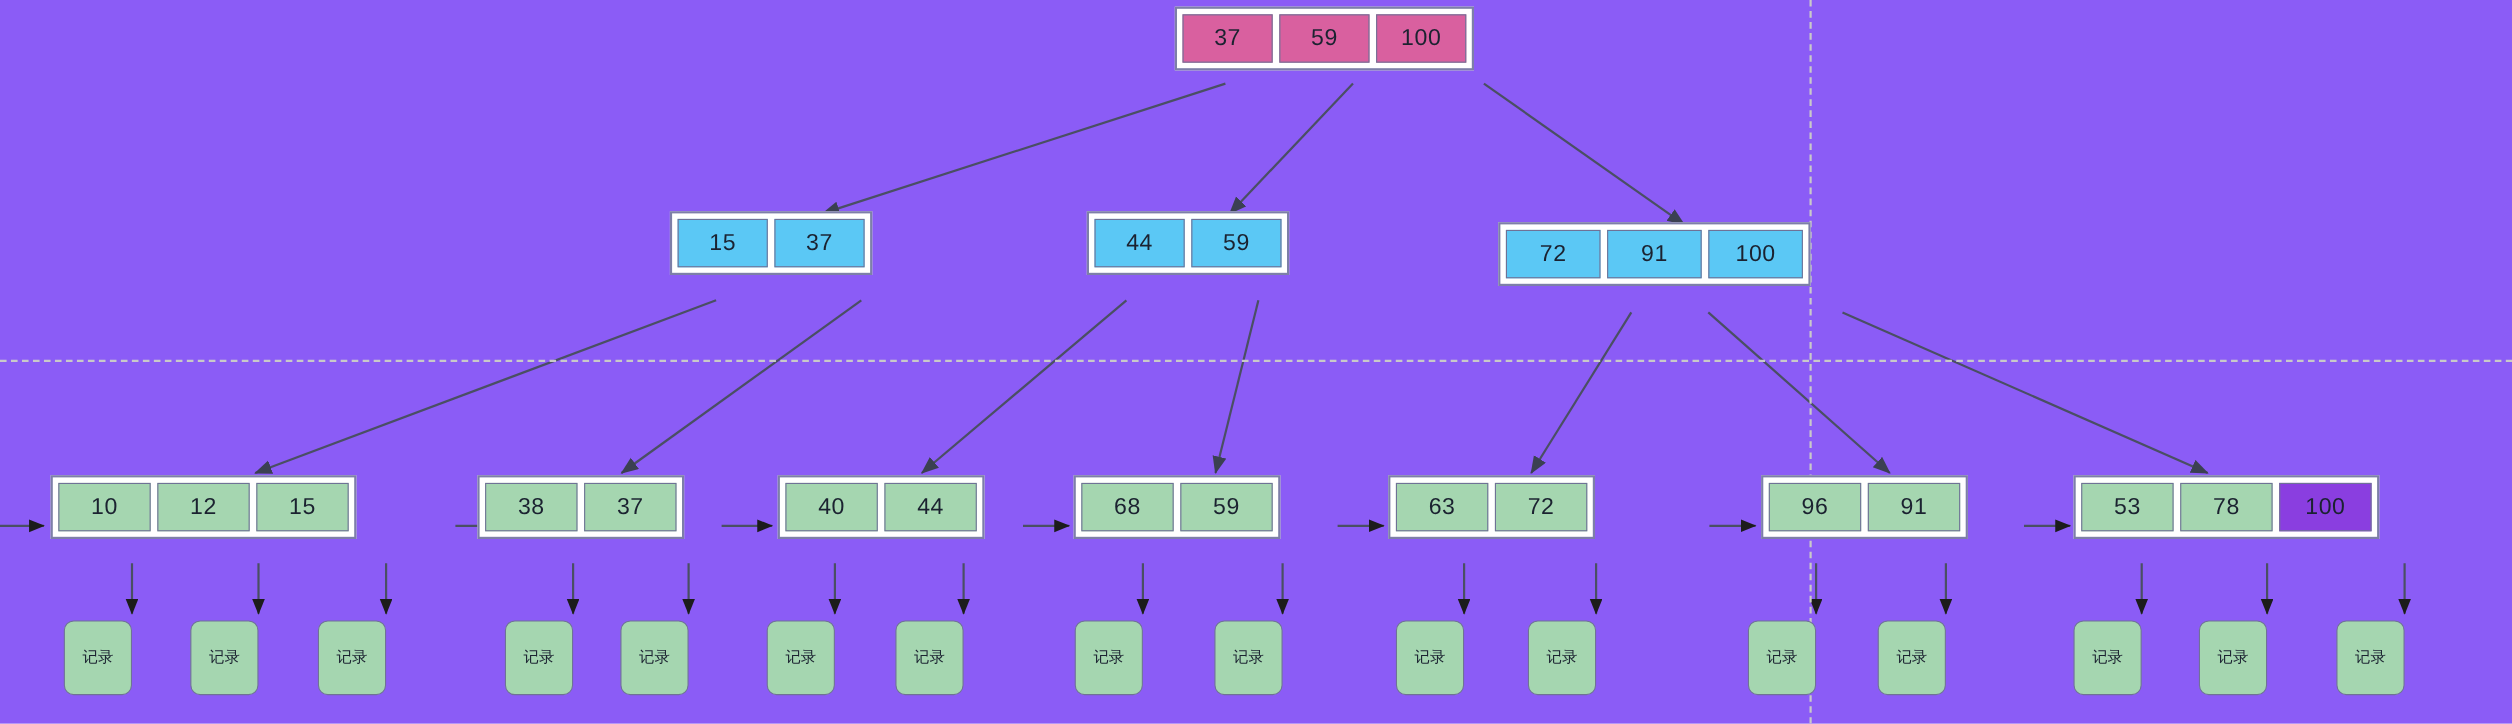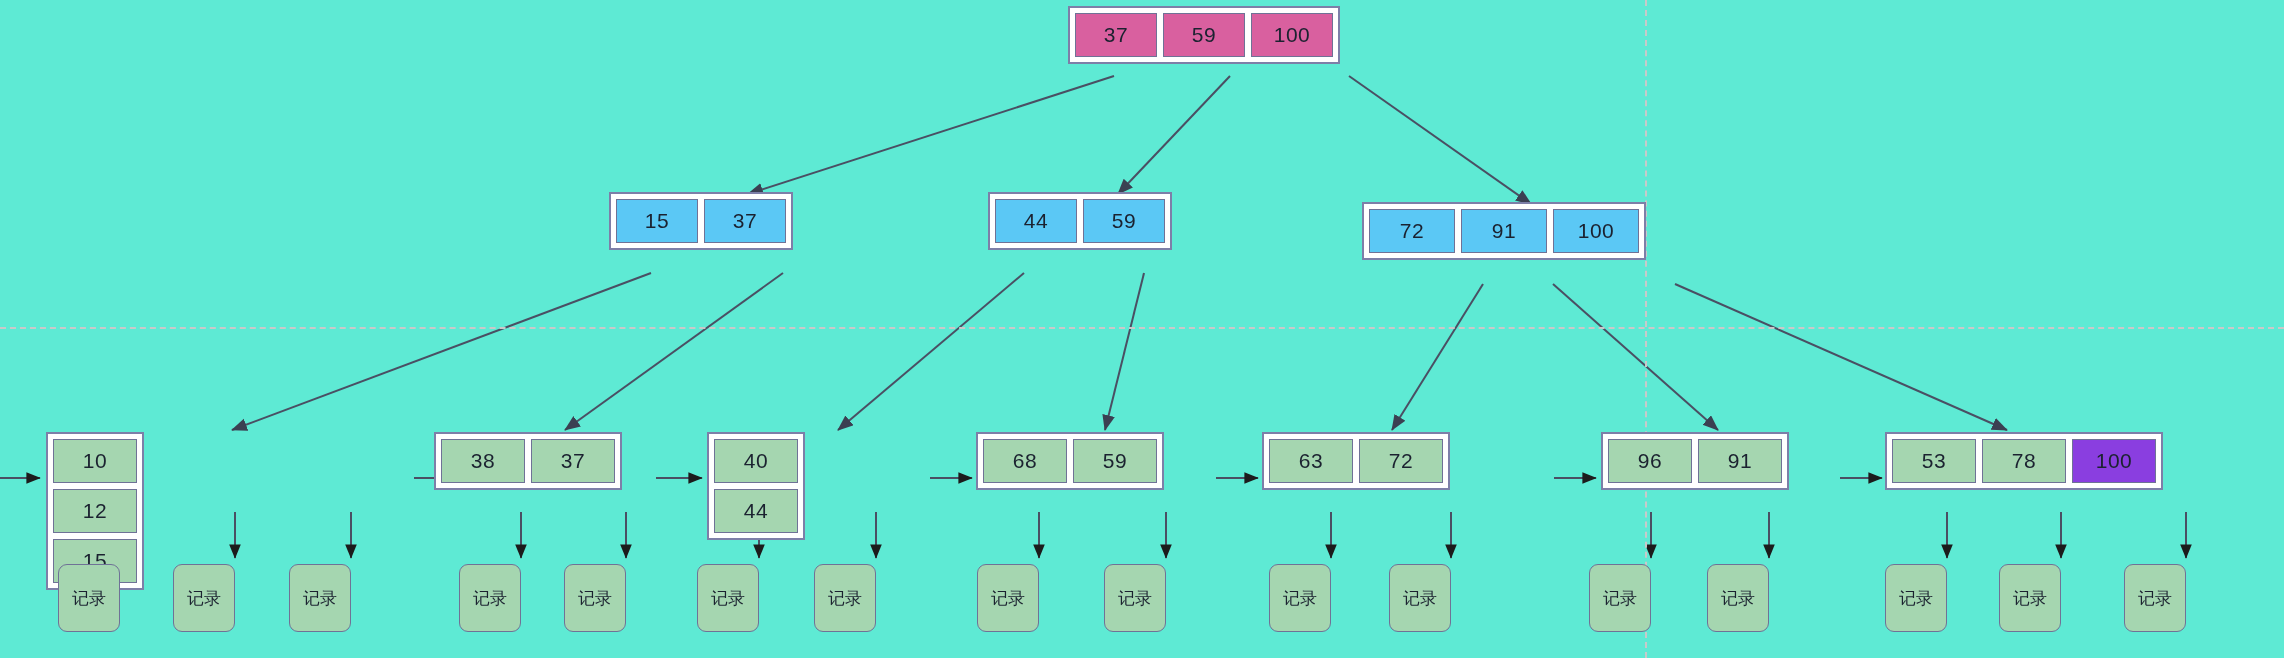--- a/index.html
+++ b/index.html
@@ -4,21 +4,21 @@
 <style>
   html, body {
     margin: 0;
     padding: 0;
     background: #fbfbfb;
   }
   #stage {
     position: relative;
     width: 2284px;
     height: 658px;
-    background: #5eead4;
+    background: #8b5cf6;
     font-family: "Liberation Sans", "DejaVu Sans", sans-serif;
     overflow: hidden;
   }
   #edges {
     position: absolute;
     left: 0;
     top: 0;
     width: 2284px;
     height: 658px;
     pointer-events: none;
@@ -55,21 +55,21 @@
     position: absolute;
     box-sizing: border-box;
     width: 62px;
     height: 68px;
     border-radius: 9px;
     background: #a5d6b0;
     border: 1.5px solid #6f7296;
     display: flex;
     align-items: center;
     justify-content: center;
-    font-size: 17px;
+    font-size: 14px;
     color: #1b2230;
     z-index: 3;
   }
   
   .guide-h {
     position: absolute;
     left: 0;
     width: 2284px;
     height: 0;
     border-top: 2px dashed #c9c9c9;
@@ -150,30 +150,30 @@
       </div>
       <div class="node" style="left: 988px; top: 192px;">
         <div class="cell blue" style="width: 82px;">44</div>
         <div class="cell blue" style="width: 82px;">59</div>
       </div>
       <div class="node" style="left: 1362px; top: 202px;">
         <div class="cell blue" style="width: 86px;">72</div>
         <div class="cell blue" style="width: 86px;">91</div>
         <div class="cell blue" style="width: 86px;">100</div>
       </div>
-      <div class="node" style="left: 46px; top: 432px; flex-direction: column;">
+      <div class="node" style="left: 46px; top: 432px;">
         <div class="cell green" style="width: 84px;">10</div>
         <div class="cell green" style="width: 84px;">12</div>
         <div class="cell green" style="width: 84px;">15</div>
       </div>
       <div class="node" style="left: 434px; top: 432px;">
         <div class="cell green" style="width: 84px;">38</div>
         <div class="cell green" style="width: 84px;">37</div>
       </div>
-      <div class="node" style="left: 707px; top: 432px; flex-direction: column;">
+      <div class="node" style="left: 707px; top: 432px;">
         <div class="cell green" style="width: 84px;">40</div>
         <div class="cell green" style="width: 84px;">44</div>
       </div>
       <div class="node" style="left: 976px; top: 432px;">
         <div class="cell green" style="width: 84px;">68</div>
         <div class="cell green" style="width: 84px;">59</div>
       </div>
       <div class="node" style="left: 1262px; top: 432px; text-align: center;">
         <div class="cell green" style="width: 84px;">63</div>
         <div class="cell green" style="width: 84px;">72</div>

